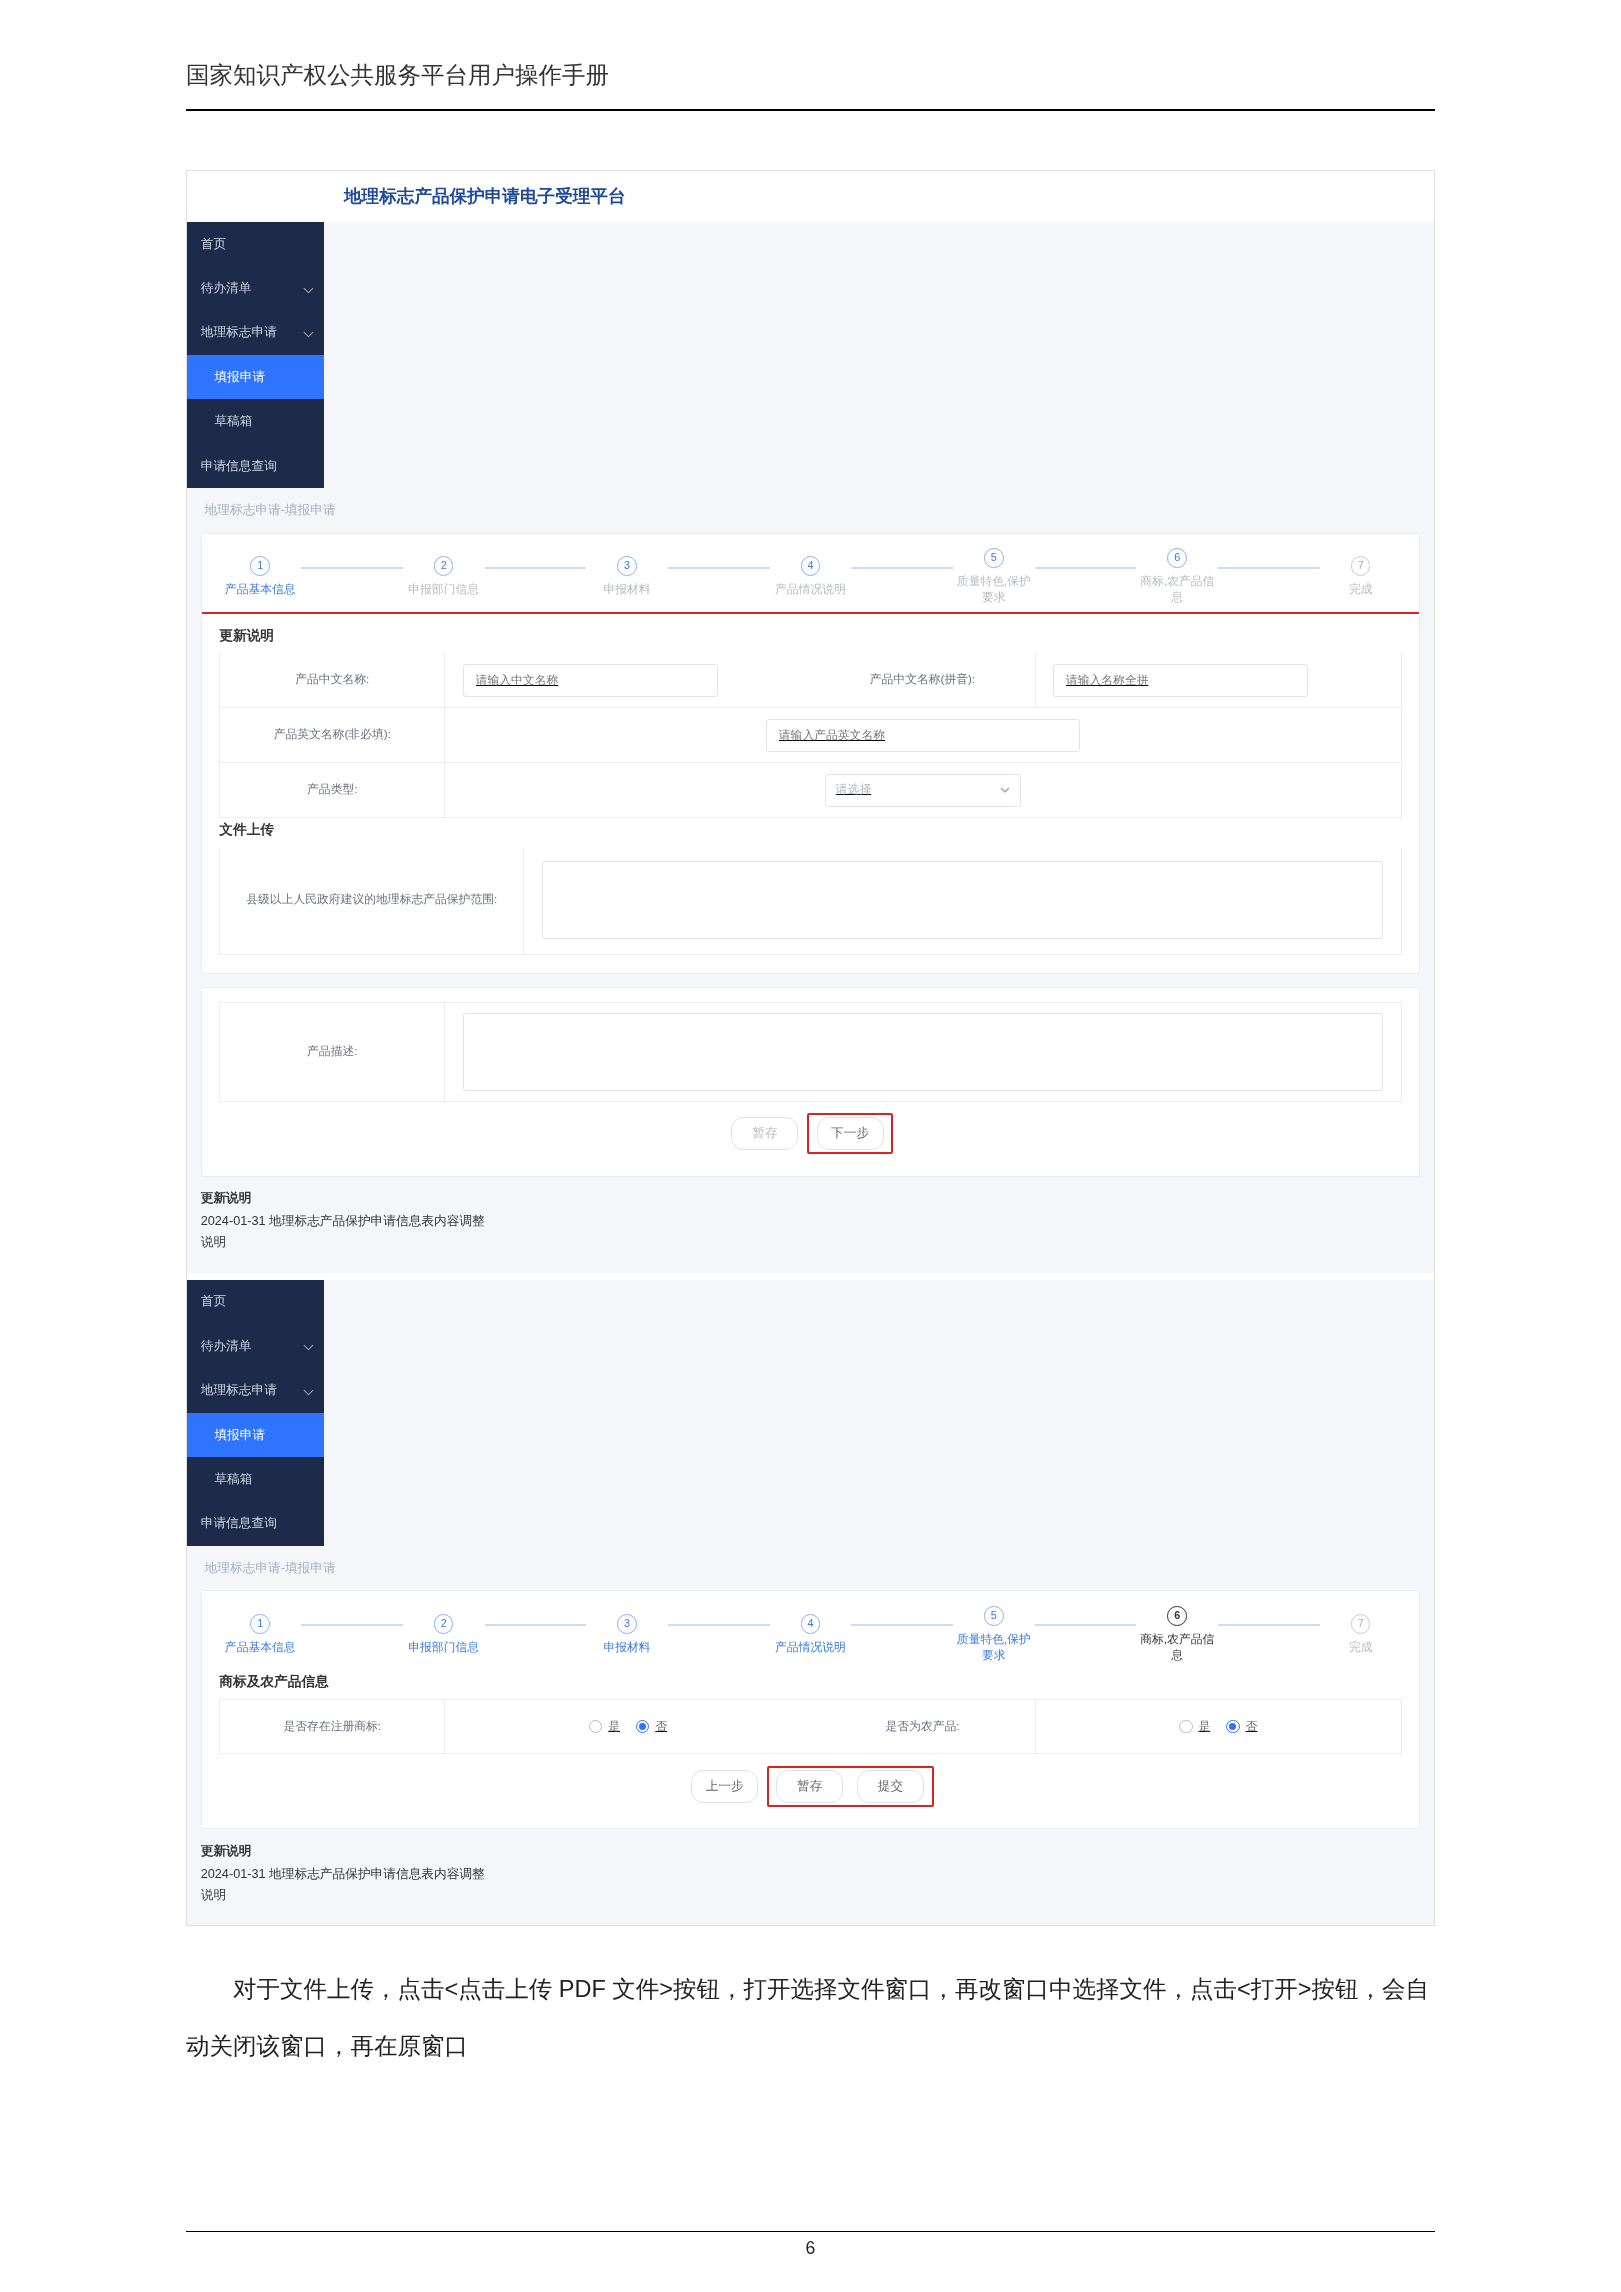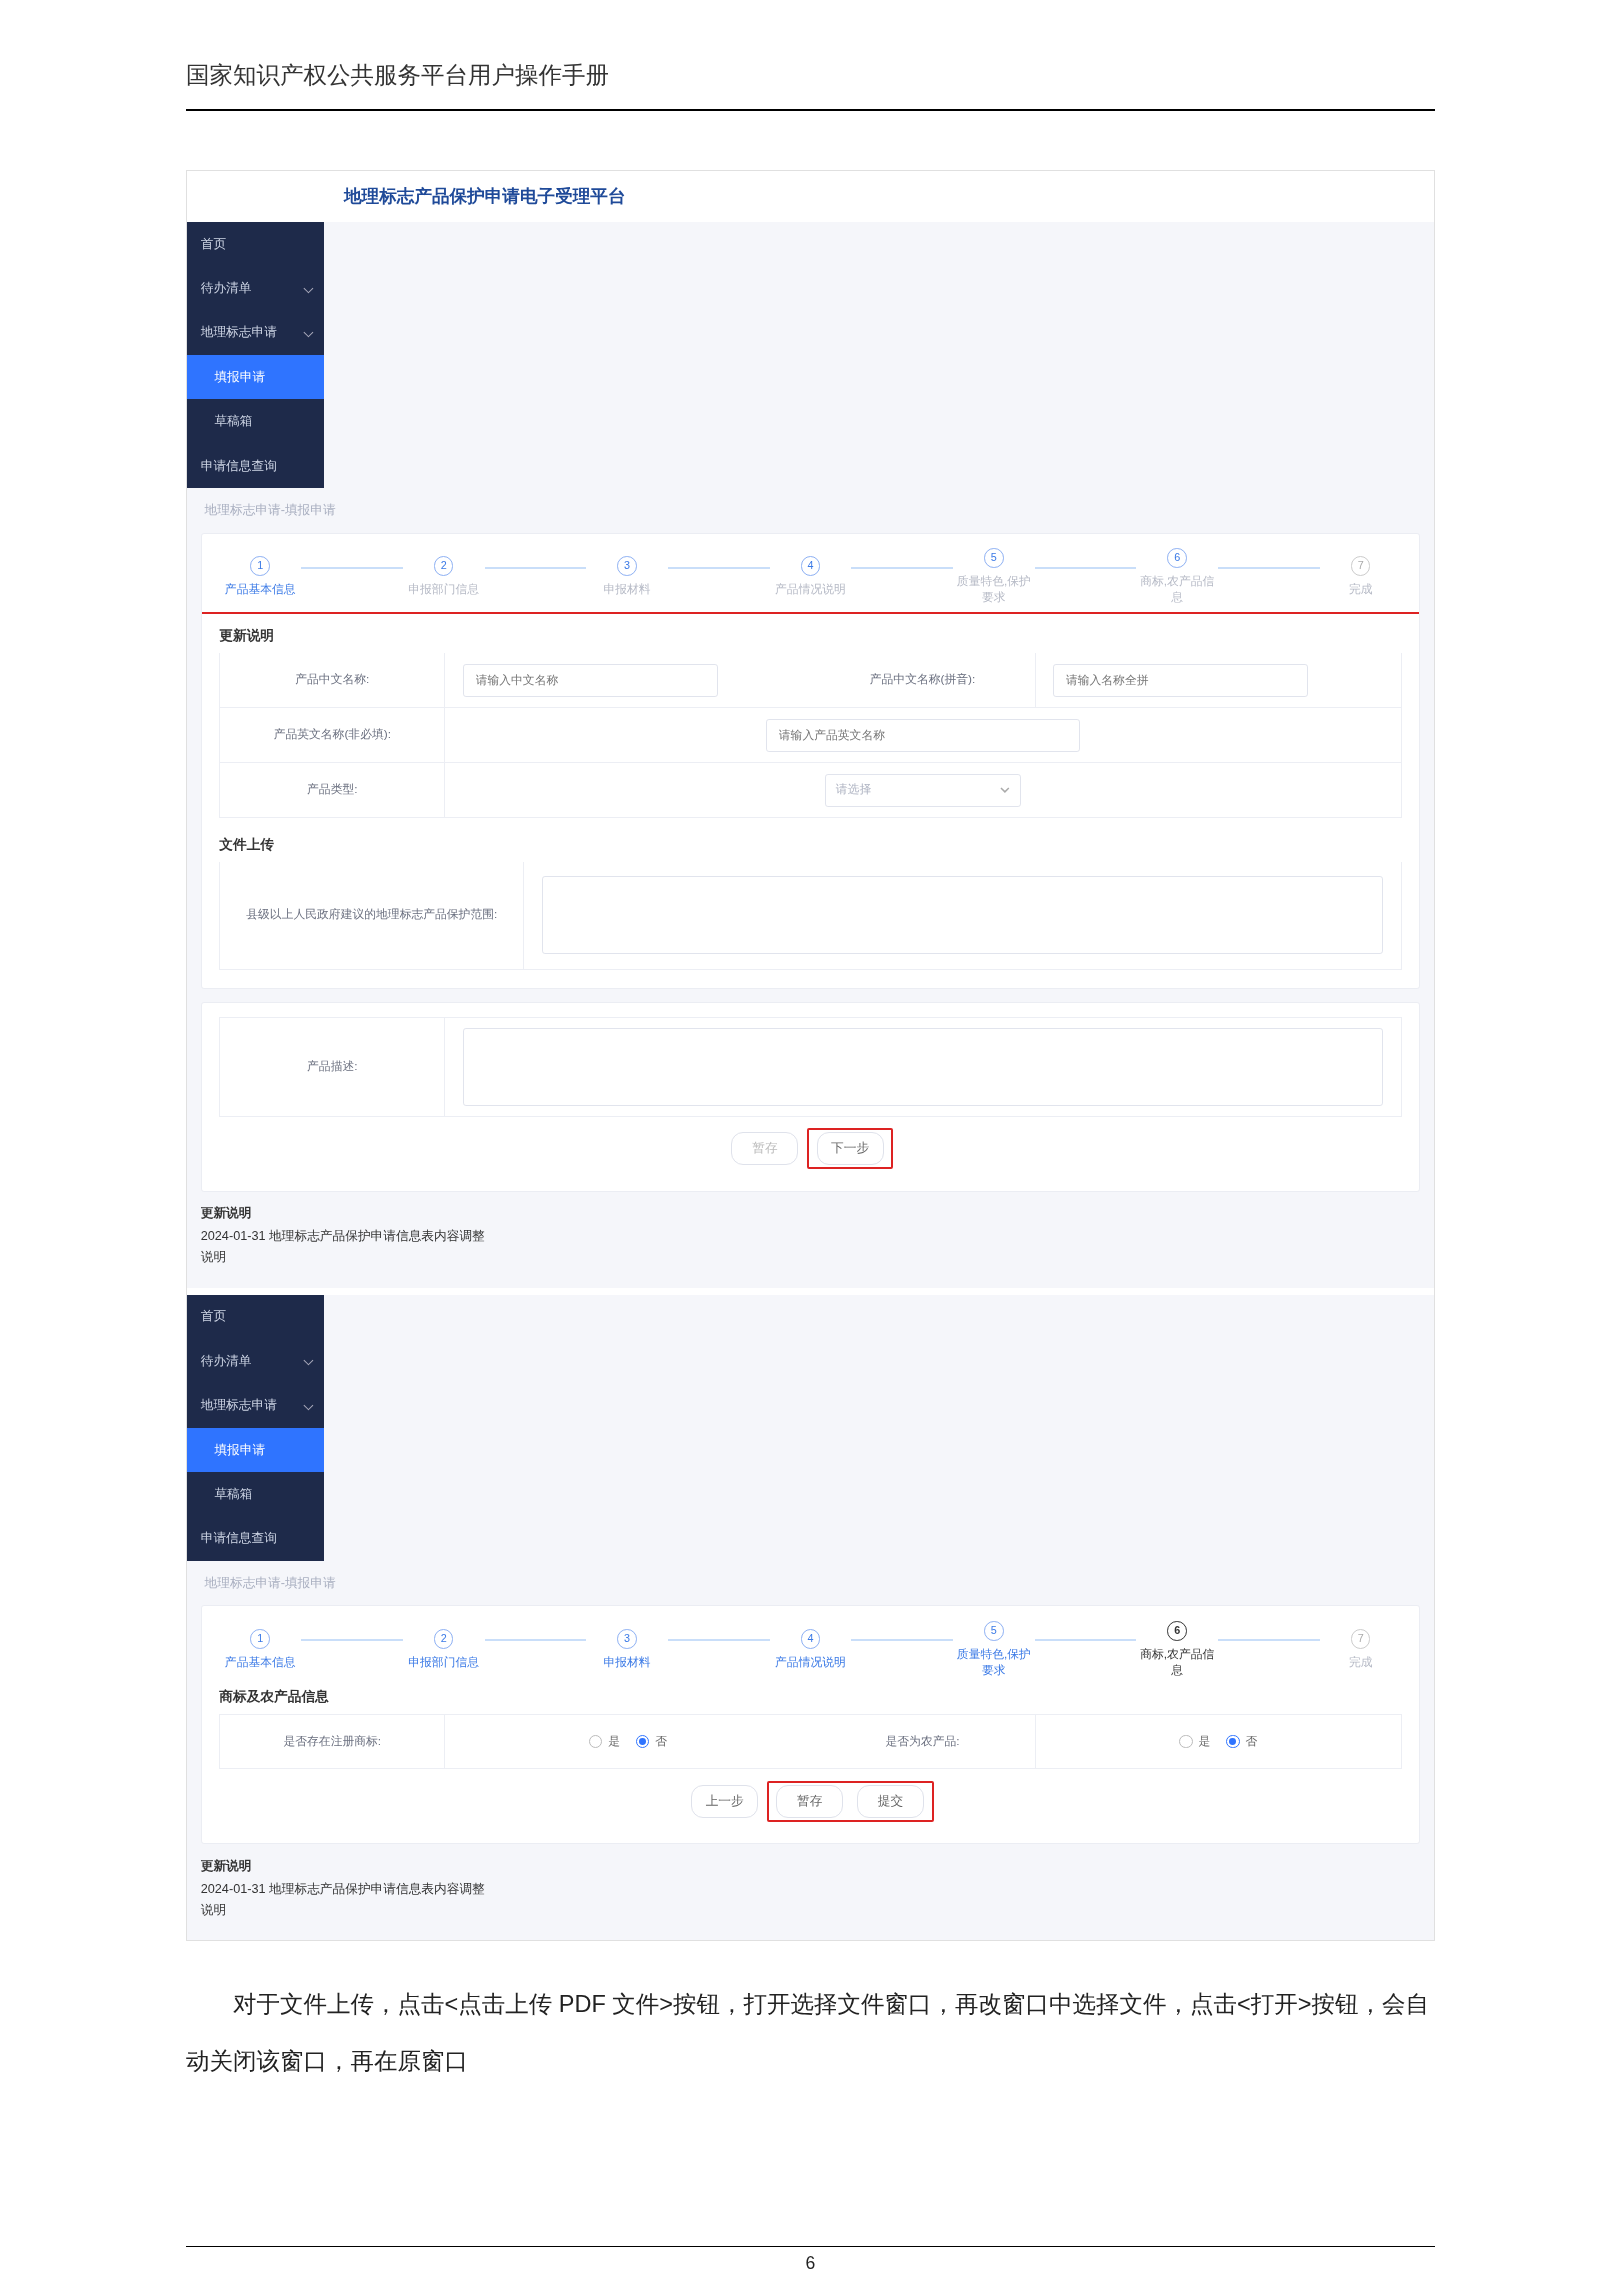--- a/index.html
+++ b/index.html
@@ -40,21 +40,21 @@
   .step-line { height: 2px; background: #c9def9; flex: 1 1 19.6px; margin-top: -17.6px; }
 
   .red-underline { height: 2px; background: #d22; margin: 5.9px -17.6px 13.7px -17.6px; }
 
   .sec-title { font-size: 13.7px; color: #333; font-weight: 600; margin: 3.9px 0 7.8px 0; }
 
   .row { display: flex; border: 1px solid #eceef4; border-top: none; min-height: 55px; }
   .row:first-of-type{ border-top:1px solid #eceef4;}
   .cell-label { width: 225px; background: #fff; display: flex; align-items: center; justify-content: center; font-size: 11.8px; color: #6a6f7f; border-right: 1px solid #eceef4;}
   .cell-label.wide{ width:304px;}
-  .cell-val { flex: 1; display: flex; align-items: center; padding: 9.8px 17.6px; gap: 15.7px;}
+  .cell-val { flex: 1; display: flex; align-items: center; padding: 9.8px 17.6px; gap: 15.7px; text-decoration: underline;}
   .input {
     flex:1; max-width: 255px; height: 33px; border: 1px solid #e1e4ed; border-radius: 2.9px;
     padding: 0 11.8px; font-size: 11.8px; color: #888; background: #fff;
   }
   .select { width: 196px; height: 33px; border: 1px solid #e1e4ed; border-radius: 2.9px; display:flex;align-items:center;justify-content:space-between; padding:0 9.8px; color:#aeb3c2; font-size:11.8px;}
   .select svg{width:9.8px;height:9.8px;}
   .btn {
     display:inline-flex; align-items:center; justify-content:center;
     min-width: 67px; height: 33px; border: 1px solid #dfe2eb; border-radius: 2.9px;
     background: #fff; font-size: 12.7px; color: #666; cursor: pointer;
@@ -149,21 +149,21 @@
             <div class="cell-val" style="justify-content:center;text-align:right;">
               <div class="select">
                 <span>请选择</span>
                 <svg viewBox="0 0 10 10">
                     <path d="M1 3 L5 7 L9 3" fill="none" stroke="#aaa" stroke-width="1.5"></path>
                   </svg>
               </div>
             </div>
           </div>
 
-          <div class="sec-title" style="margin-top:18px">文件上传</div>
+          <div class="sec-title" style="margin-top:3px">文件上传</div>
 
           <div class="row" style="min-height:108px;">
             <div class="cell-label wide">县级以上人民政府建议的地理标志产品保护范围:</div>
             <div class="cell-val">
                 <div class="textarea"></div>
               </div>
           </div>
         </div>
 
         <div class="panel">

